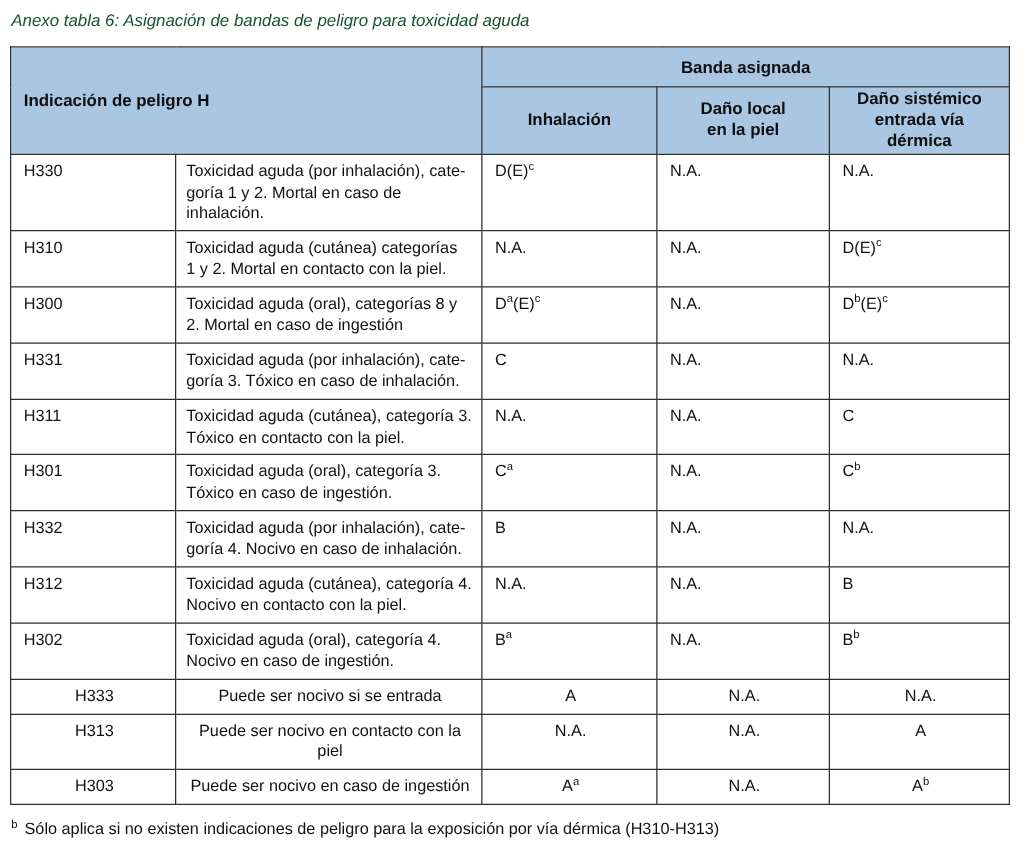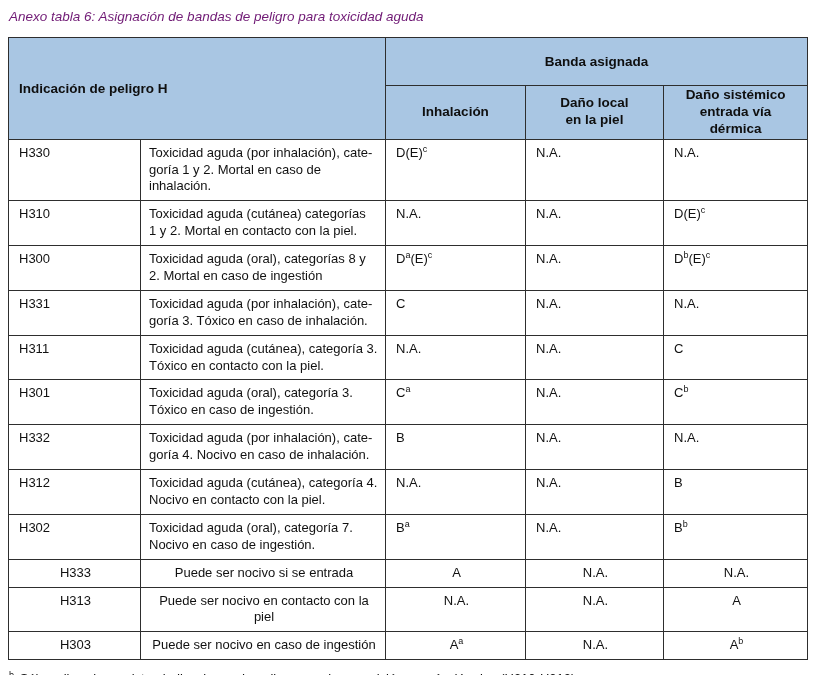--- a/index.html
+++ b/index.html
@@ -11,21 +11,21 @@
     background: #ffffff;
     font-family: "Liberation Sans", "DejaVu Sans", sans-serif;
     color: #111111;
   }
   .page { padding: 6px 8px 0 8px; }
 
   .doc-title {
     font-style: italic;
     font-size: 13.5px;
     margin: 3px 0 13px 1px;
-    color: #701a75;
+    color: #14532d;
   }
 
   table.band-table {
     border-collapse: collapse;
     table-layout: fixed;
     width: 799px;
   }
   .band-table th, .band-table td {
     border: 1px solid #2e2e2e;
   }
@@ -36,21 +36,21 @@
     color: #0f0f0f;
   }
   th.hazard-th {
     text-align: left;
     vertical-align: middle;
     padding: 18px 10px;
   }
   th.band-group-th {
     text-align: center;
     vertical-align: middle;
-    height: 48px;
+    height: 32px;
   }
   th.band-th {
     text-align: center;
     vertical-align: middle;
     height: 50px;
     white-space: pre-line;
     line-height: 1.25;
   }
   .band-table td {
     vertical-align: top;
@@ -169,21 +169,21 @@
         <tr class="row-tall">
           <td>H312</td>
           <td class="desc-cell">Toxicidad aguda (cutánea), categoría 4.
 Nocivo en contacto con la piel.</td>
           <td>N.A.</td>
           <td>N.A.</td>
           <td>B</td>
         </tr>
         <tr class="row-tall">
           <td>H302</td>
-          <td class="desc-cell">Toxicidad aguda (oral), categoría 7.
+          <td class="desc-cell">Toxicidad aguda (oral), categoría 4.
 Nocivo en caso de ingestión.</td>
           <td>B<sup>a</sup></td>
           <td>N.A.</td>
           <td>B<sup>b</sup></td>
         </tr>
         <tr class="row-short">
           <td>H333</td>
           <td class="desc-cell">Puede ser nocivo si se entrada</td>
           <td>A</td>
           <td>N.A.</td>

